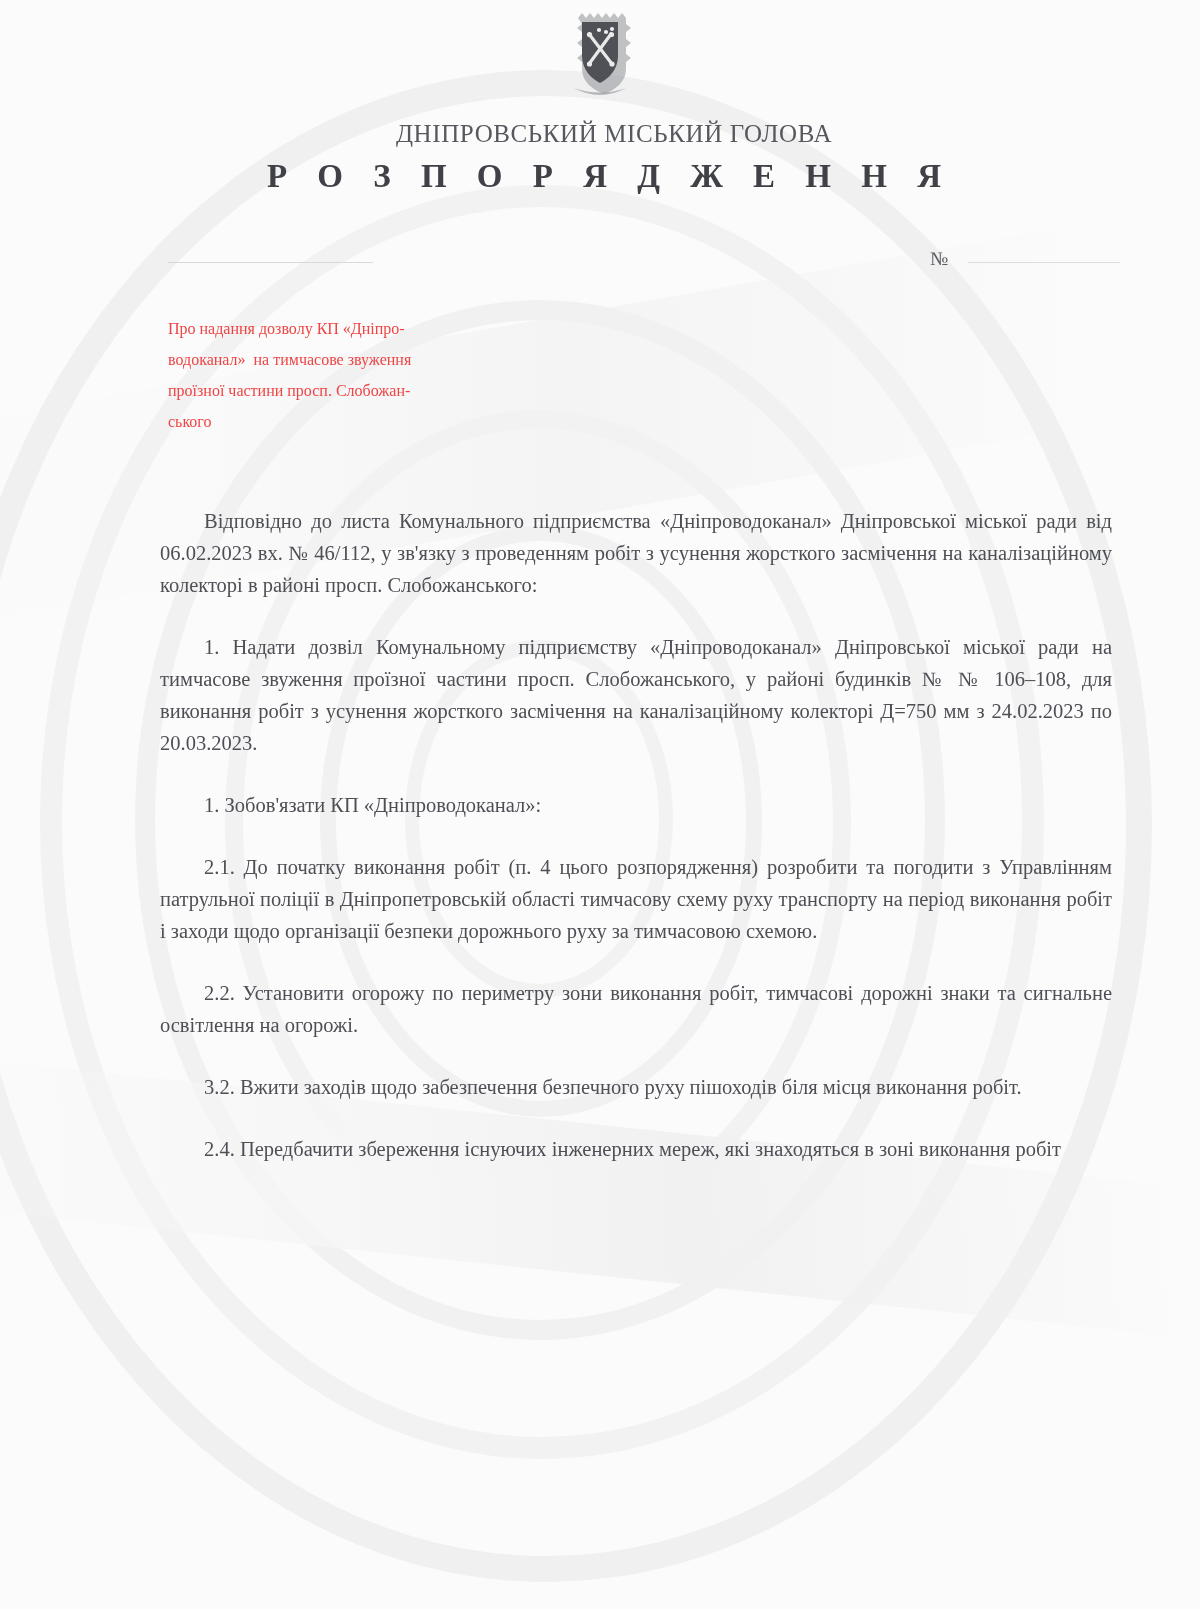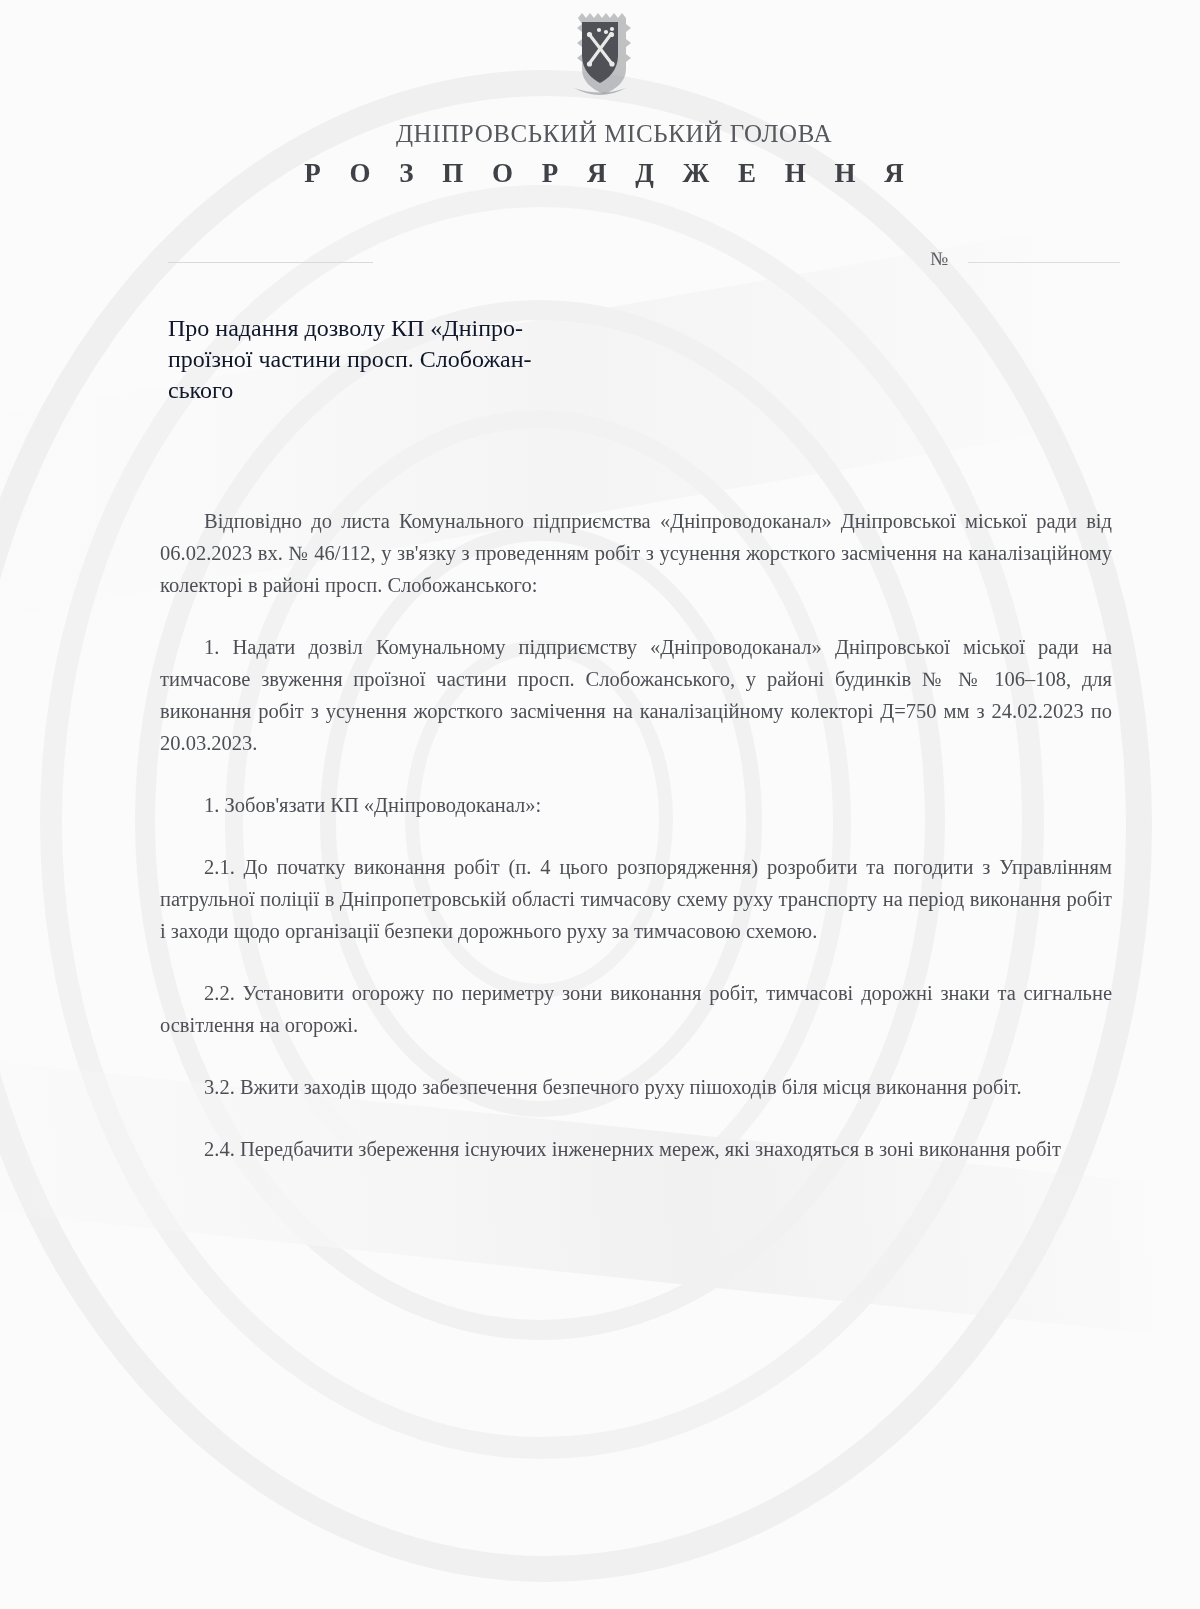--- a/index.html
+++ b/index.html
@@ -83,21 +83,21 @@
     color: #56585e;
     font-weight: 400;
     white-space: nowrap;
     padding-left: 28px;
   }
   .doc-kind {
     position: absolute;
     left: 8px; right: 0;
     top: 158px;
     text-align: center;
-    font-size: 27px;
+    font-size: 33px;
     font-weight: 700;
     letter-spacing: 11px;
     color: #3f4146;
     text-indent: 11px;
   }
 
   
   .rule-row {
     position: absolute;
     left: 168px;
@@ -128,23 +128,23 @@
     height: 1px;
     background: #dcdddf;
   }
 
   
   .subject {
     position: absolute;
     left: 168px;
     top: 313px;
     width: 470px;
-    font-size: 24px;
+    font-size: 16px;
     line-height: 31px;
-    color: #0f172a;
+    color: #ef4444;
   }
   .subject div { white-space: pre; }
 
   
   .body {
     position: absolute;
     left: 160px;
     top: 505px;
     width: 952px;
     font-size: 20.5px;
@@ -213,20 +213,21 @@
     <div class="doc-kind">Р О З П О Р Я Д Ж Е Н Н Я</div>
 
     <div class="rule-row">
       <div class="rule-left"></div>
       <span class="num-sign">№</span>
       <div class="rule-right"></div>
     </div>
 
     <div class="subject">
       <div>Про надання дозволу КП «Дніпро-</div>
+      <div>водоканал»  на тимчасове звуження</div>
       <div>проїзної частини просп. Слобожан-</div>
       <div>ського</div>
     </div>
 
     <div class="body">
       <p class="para">Відповідно до листа Комунального підприємства «Дніпроводоканал» Дніпровської міської ради від 06.02.2023 вх. № 46/112, у зв'язку з проведенням робіт з усунення жорсткого засмічення на каналізаційному колекторі в районі просп. Слобожанського:</p>
       <p class="para">1. Надати дозвіл Комунальному підприємству «Дніпроводоканал» Дніпровської міської ради на тимчасове звуження проїзної частини просп. Слобожанського, у районі будинків № № 106–108, для виконання робіт з усунення жорсткого засмічення на каналізаційному колекторі Д=750 мм з 24.02.2023 по 20.03.2023.</p>
       <p class="para">1. Зобов'язати КП «Дніпроводоканал»:</p>
       <p class="para">2.1. До початку виконання робіт (п. 4 цього розпорядження) розробити та погодити з Управлінням патрульної поліції в Дніпропетровській області тимчасову схему руху транспорту на період виконання робіт і заходи щодо організації безпеки дорожнього руху за тимчасовою схемою.</p>
       <p class="para">2.2. Установити огорожу по периметру зони виконання робіт, тимчасові дорожні знаки та сигнальне освітлення на огорожі.</p>

